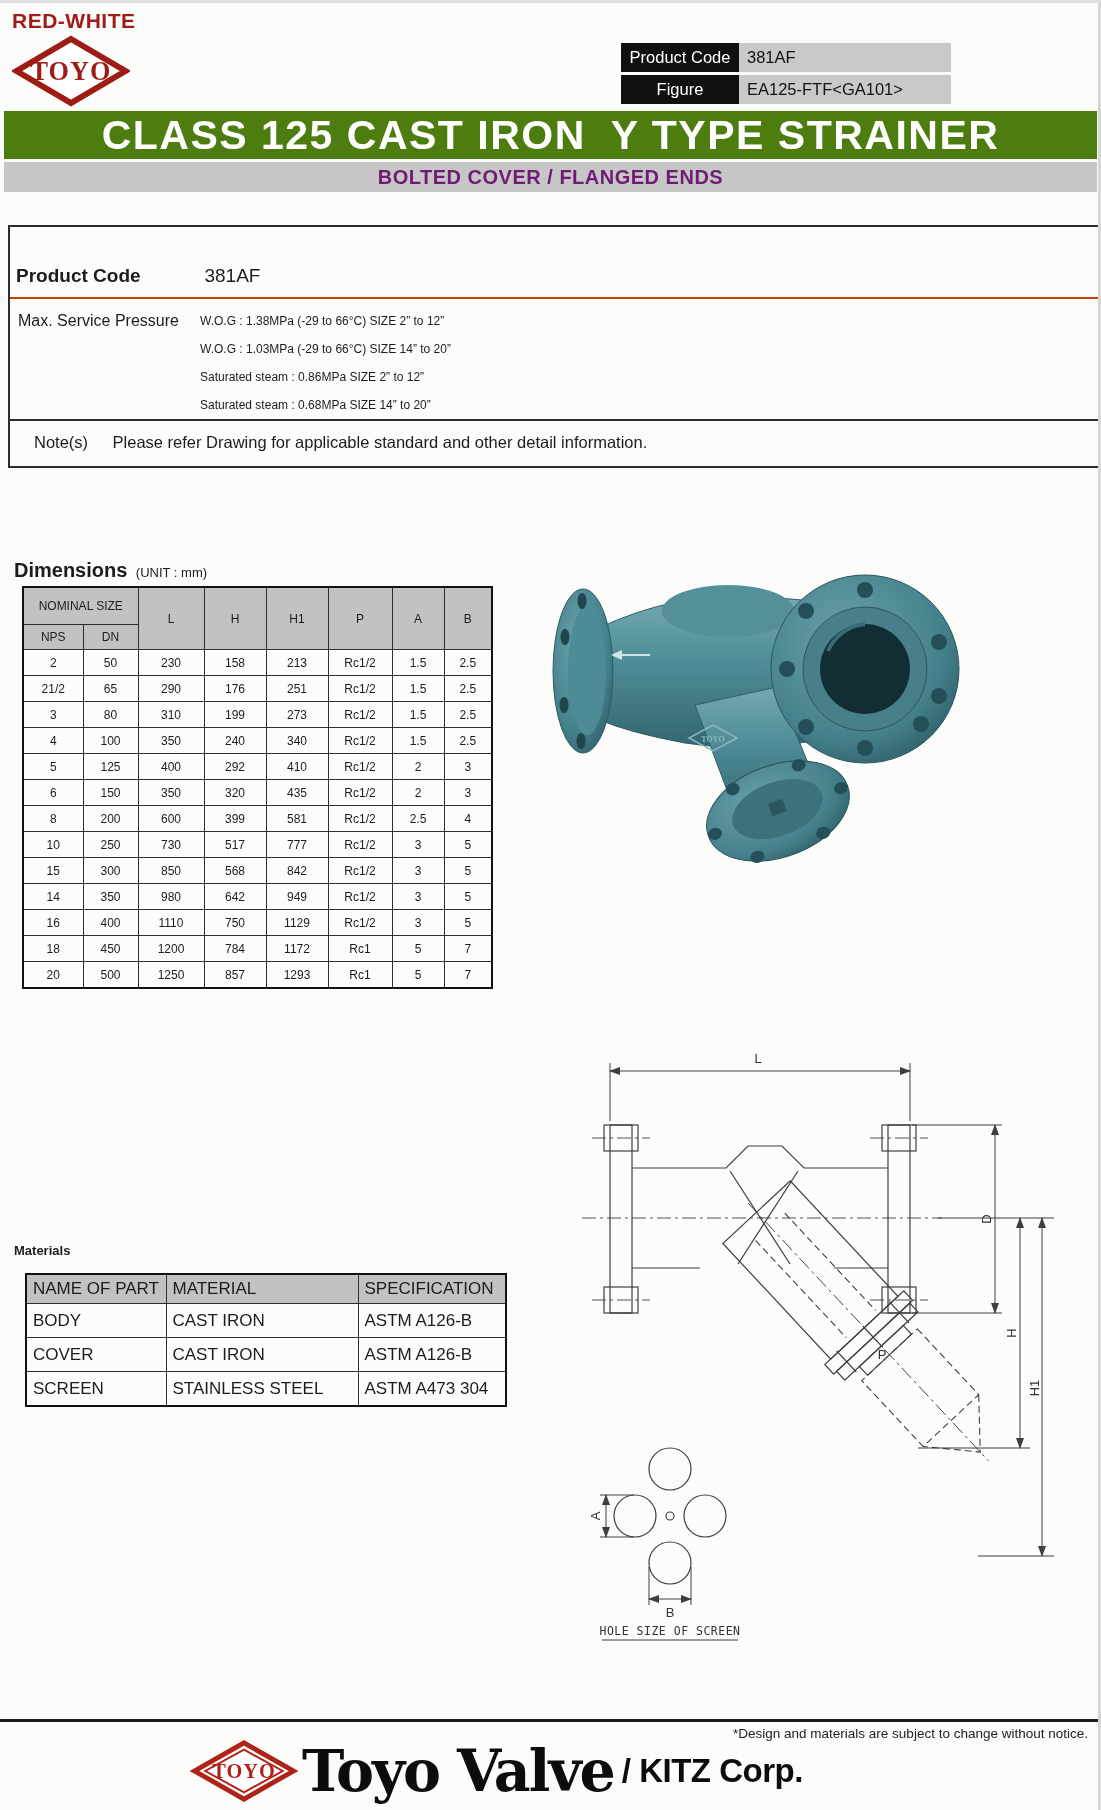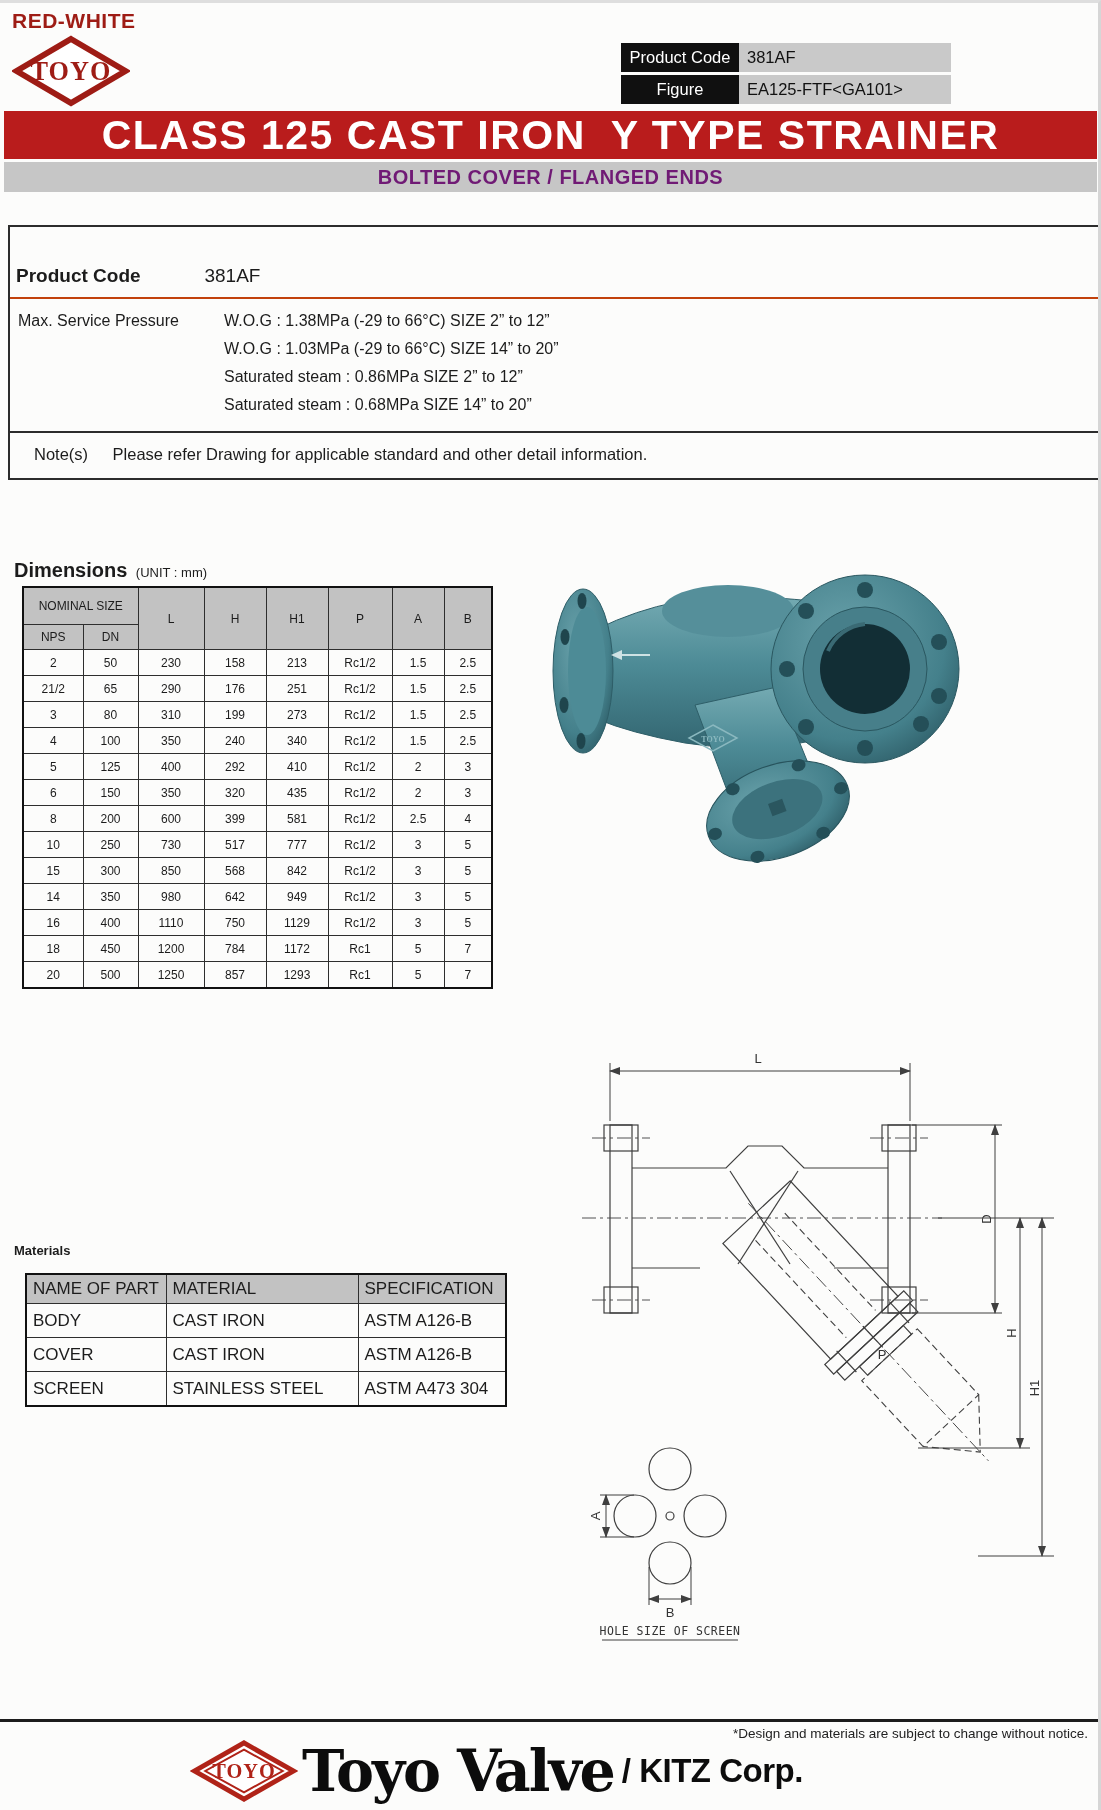--- a/index.html
+++ b/index.html
@@ -13,32 +13,32 @@
   .brand{position:absolute;left:12px;top:6px;}
   .brand-title{font-size:21px;font-weight:bold;color:#9e1c15;letter-spacing:.5px;}
   .brand-diamond{display:block;margin-top:2px;width:118px;height:72px;}
   .diamond-text{font-family:"Liberation Serif",serif;font-weight:bold;font-size:27px;fill:#9e1c15;text-anchor:middle;letter-spacing:1px;}
   
   .info-table{position:absolute;left:621px;top:40px;width:333px;}
   .info-row{display:flex;margin-bottom:3px;height:29px;}
   .info-label{width:118px;background:#101010;color:#fff;font-size:16.5px;line-height:29px;text-align:center;}
   .info-value{width:212px;background:#c9c9c9;color:#111;font-size:16.5px;line-height:29px;padding-left:8px;box-sizing:border-box;}
   
-  .banner-title{position:absolute;left:4px;top:108px;width:1093px;height:48px;background:#b91c1c;
+  .banner-title{position:absolute;left:4px;top:108px;width:1093px;height:48px;background:#4d7c0f;
     color:#fff;font-size:41px;font-weight:bold;text-align:center;line-height:49px;letter-spacing:1.5px;white-space:pre;}
   .banner-sub{position:absolute;left:4px;top:159px;width:1093px;height:30px;background:#c6c6c6;
     color:#701a75;font-size:20px;font-weight:bold;text-align:center;line-height:30px;letter-spacing:.5px;}
   
   .spec-box{position:absolute;left:8px;top:222px;width:1093px;border:2px solid #2c2c2c;border-right:none;box-sizing:border-box;}
   .spec-row1{padding:38px 5px 10px 6px;border-bottom:2px solid #c2410c;}
   .spec-label{display:inline-block;width:184px;font-size:19px;font-weight:bold;}
   .spec-value{font-size:19px;}
-  .spec-row2{display:flex;padding:8px 0 12px 8px;border-bottom:2px solid #2c2c2c;gap:24px;}
+  .spec-row2{display:flex;padding:8px 0 0 8px;border-bottom:2px solid #2c2c2c;}
   .pressure-label{width:182px;font-size:16px;padding-top:5px;flex:none;}
-  .pressure-line{font-size:16px;line-height:28px;}
+  .pressure-line{font-size:12px;line-height:28px;}
   .note-row{padding:12px 0 14px 24px;}
   .note-label{font-size:16.5px;margin-right:20px;}
   .note-text{font-size:16.5px;}
   
   .dim-heading{position:absolute;left:14px;top:556px;}
   .dim-title{font-size:20px;font-weight:bold;}
   .dim-unit{font-size:13px;margin-left:4px;}
   .dim-table{position:absolute;left:22px;top:583px;border-collapse:collapse;border:2px solid #111;font-size:12px;table-layout:fixed;}
   .dim-table th,.dim-table td{border:1px solid #2e2e2e;text-align:center;padding:0 2px;}
   .dim-table th{background:#c2c2c2;font-weight:normal;line-height:18px;}

